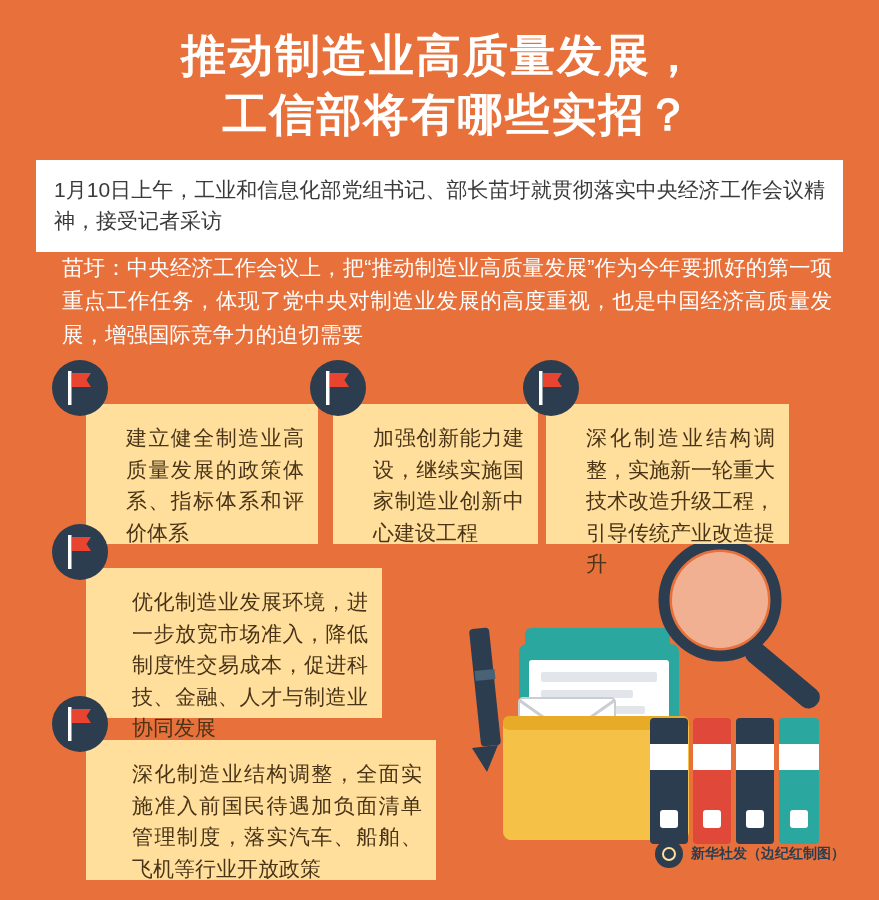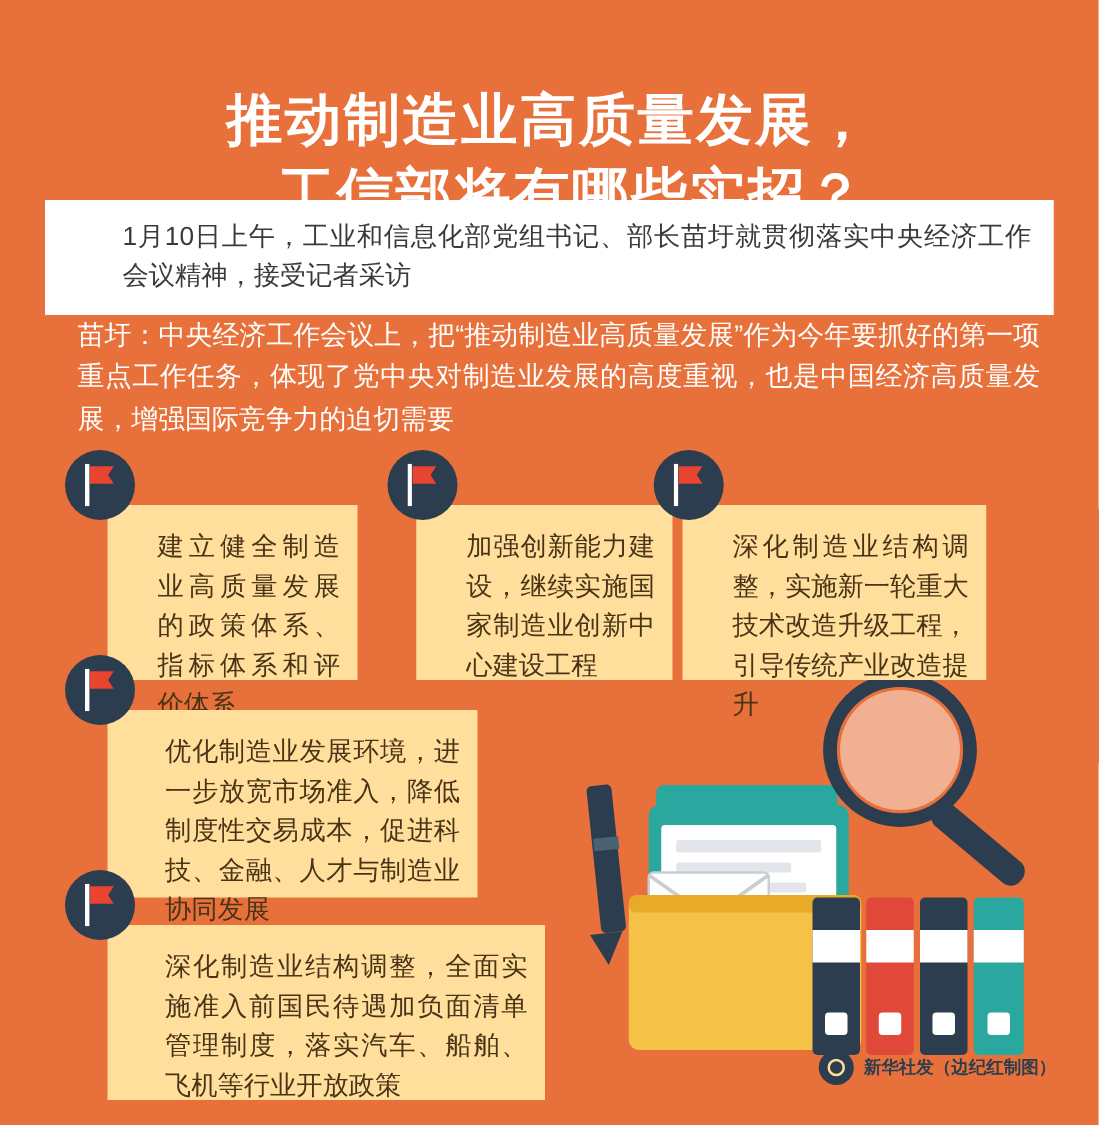--- a/index.html
+++ b/index.html
@@ -28,40 +28,39 @@
     z-index: 5;
   }
   .title-line {
     color: #ffffff;
     font-size: 45px;
     font-weight: bold;
     letter-spacing: 2px;
     line-height: 1.32;
     white-space: nowrap;
   }
-  .title-line.l1 { padding-left: 0px; margin-top: 40px; }
+  .title-line.l1 { padding-left: 0px; }
   .title-line.l2 { padding-left: 36px; }
 
   
   .lead-band {
     position: absolute;
     top: 160px;
     left: 36px;
     width: 807px;
     background: #ffffff;
     padding: 14px 18px 16px 18px;
     box-sizing: border-box;
     z-index: 5;
   }
   .lead-text {
     color: #3a3a3a;
     font-size: 21px;
     line-height: 1.48;
     text-align: justify;
-    margin-left: 44px;
   }
 
   
   .quote-block {
     position: absolute;
     top: 252px;
     left: 62px;
     width: 770px;
     z-index: 5;
   }
@@ -99,21 +98,21 @@
     background: #2b3d4f;
     z-index: 6;
   }
   .flag-badge svg {
     position: absolute;
     top: 11px;
     left: 16px;
   }
 
   
-  #card1 { left: 86px;  top: 404px; width: 200px; height: 140px; }
+  #card1 { left: 86px;  top: 404px; width: 232px; height: 140px; }
   #card2 { left: 333px; top: 404px; width: 205px; height: 140px; }
   #card3 { left: 546px; top: 404px; width: 243px; height: 140px; }
   #card4 { left: 86px;  top: 568px; width: 296px; height: 150px; }
   #card5 { left: 86px;  top: 740px; width: 350px; height: 140px; }
 
   #flag1 { left: 52px;  top: 360px; }
   #flag2 { left: 310px; top: 360px; }
   #flag3 { left: 523px; top: 360px; }
   #flag4 { left: 52px;  top: 524px; }
   #flag5 { left: 52px;  top: 696px; }

